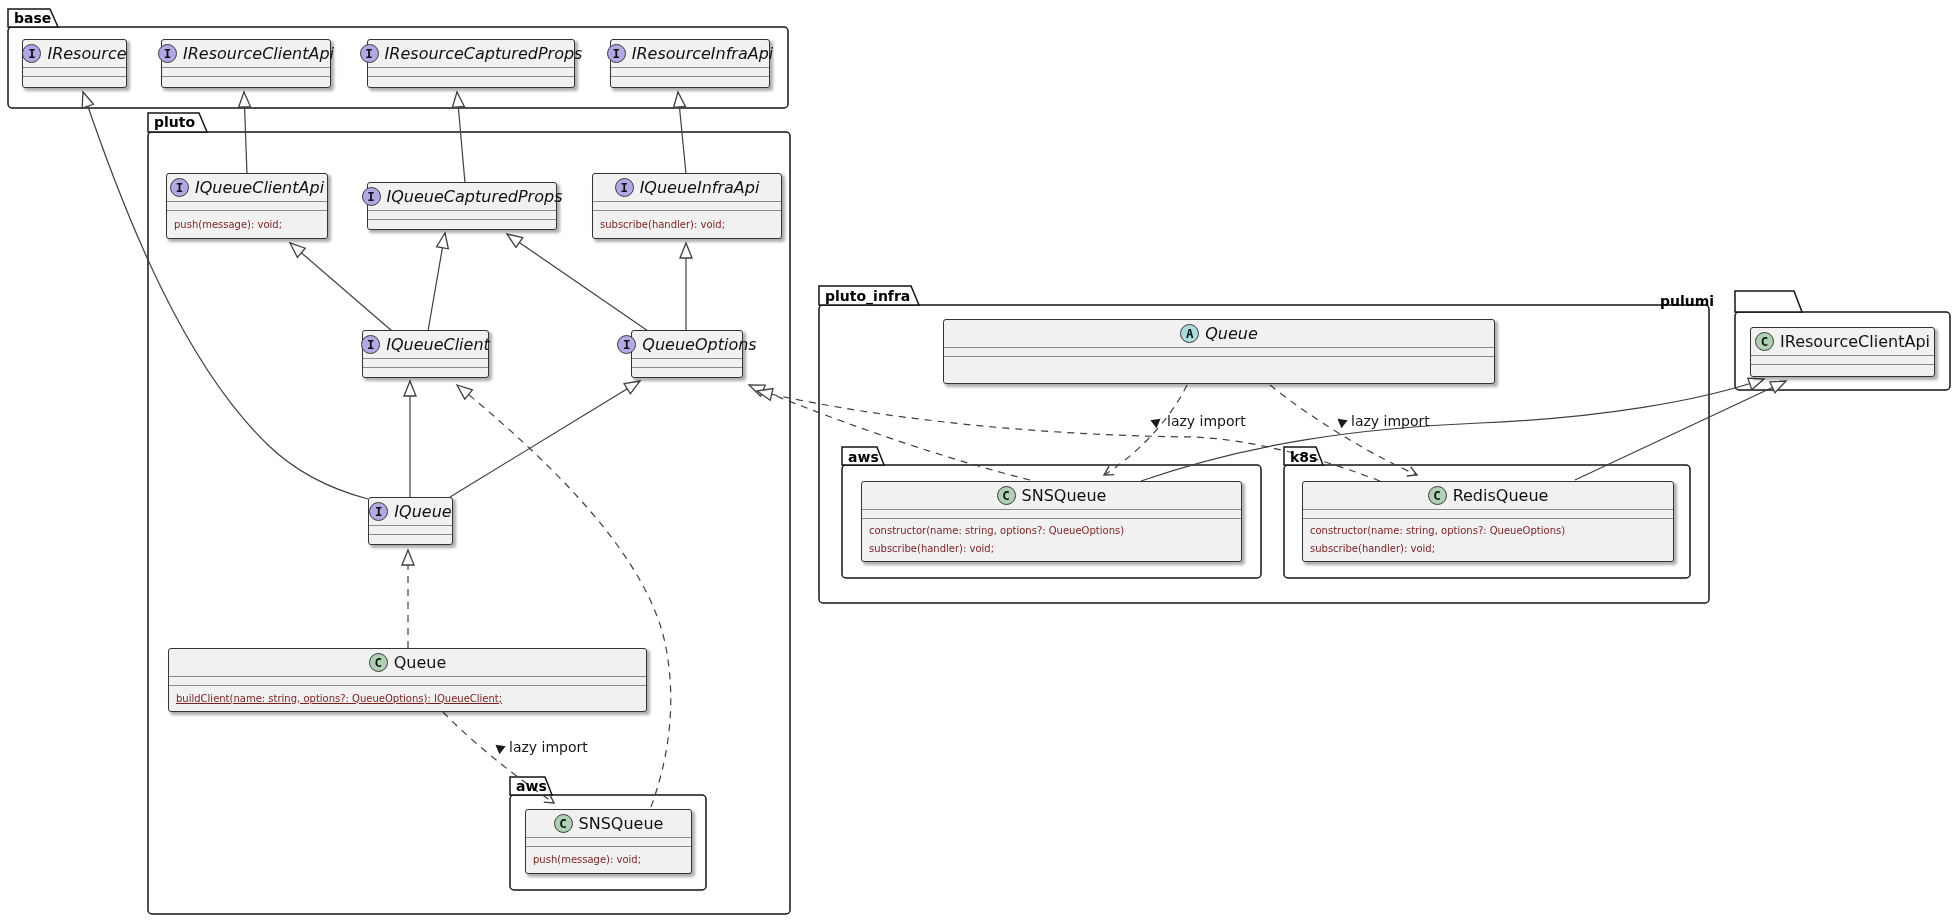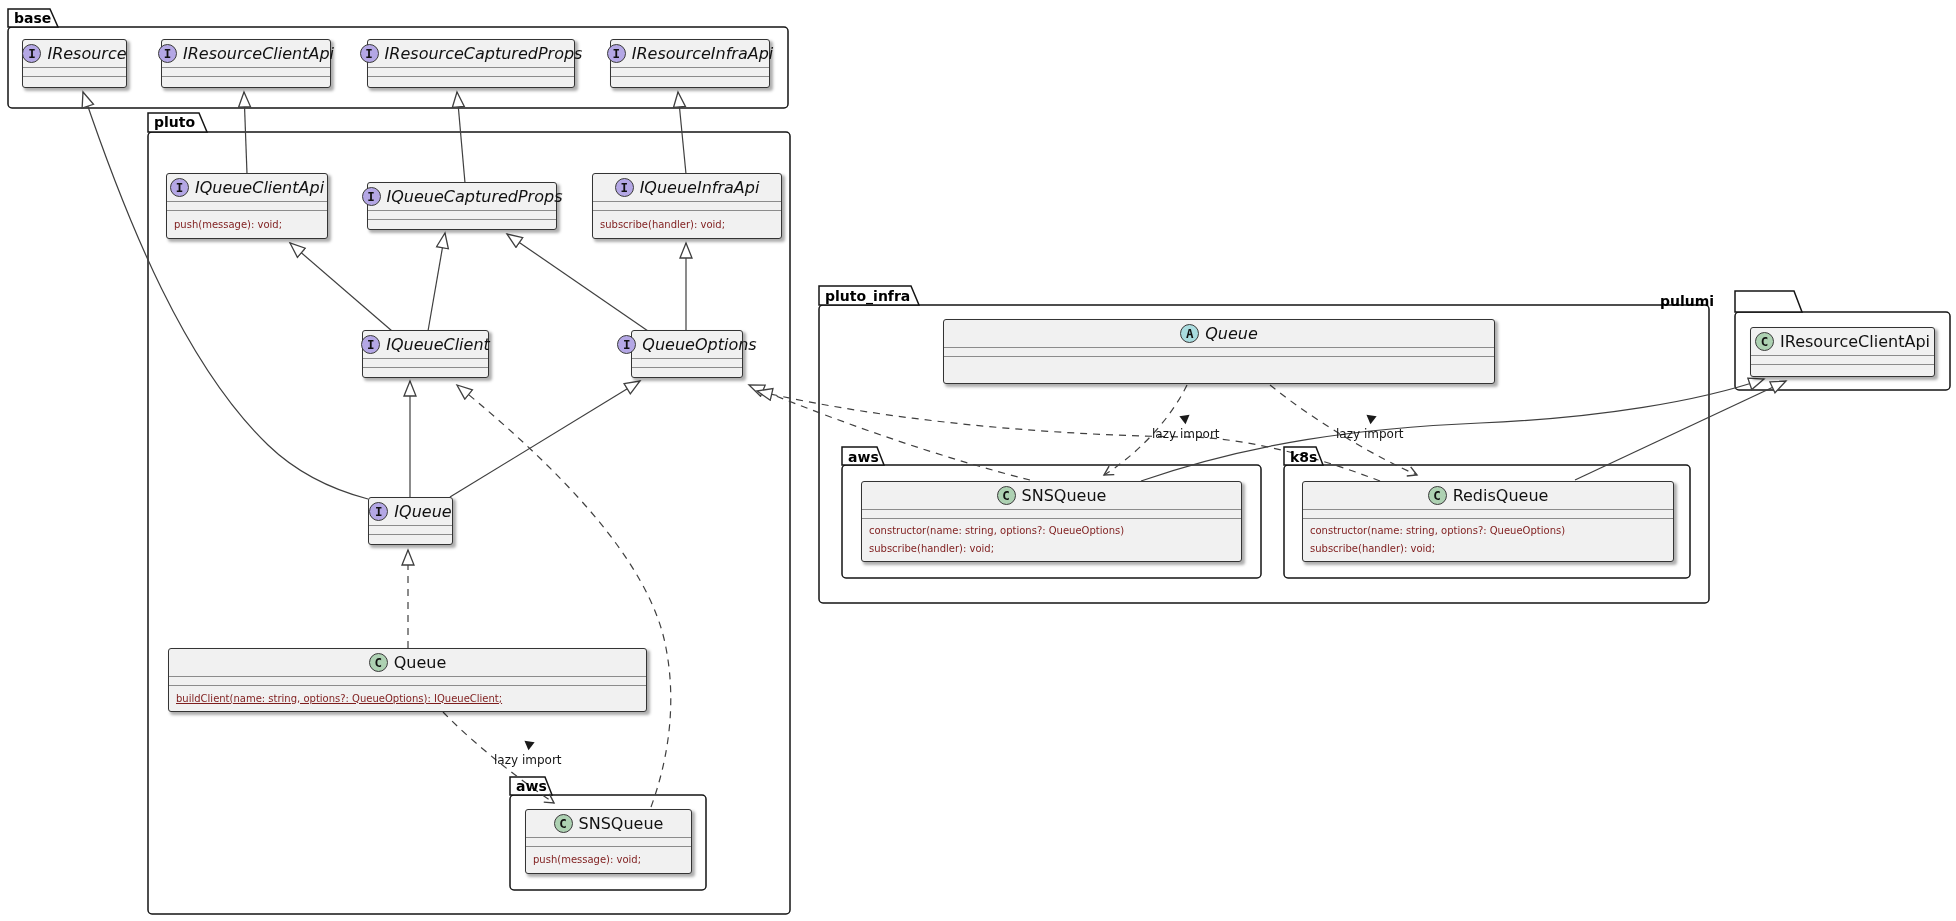--- a/index.html
+++ b/index.html
@@ -15,21 +15,21 @@
         font-family:"DejaVu Sans Mono",monospace;font-weight:bold;font-size:12.5px;color:#111;box-sizing:border-box;}
   .c-int{background:#B4A7E5;}
   .c-cls{background:#ADD1B2;}
   .c-abs{background:#A9DCDF;}
   .uname{font-size:16px;white-space:nowrap;}
   .it{font-style:italic;}
   .band{flex:0 0 8px;border-top:1px solid #8c8c8c;border-bottom:1px solid #8c8c8c;}
   .rest{flex:1 1 auto;display:flex;flex-direction:column;justify-content:center;padding:2px 7px;}
   .m{font-size:10px;line-height:18px;white-space:nowrap;color:#7f1d1d;}
   .stat{text-decoration:underline;}
-  .edge-label{position:absolute;font-size:12px;color:#161616;white-space:nowrap;display:flex;align-items:center;gap:5px;flex-direction:column;}
+  .edge-label{position:absolute;font-size:14px;color:#161616;white-space:nowrap;display:flex;align-items:center;gap:5px;}
   .dirm{display:inline-block;width:0;height:0;border-left:5px solid transparent;border-right:5px solid transparent;
         border-bottom:9px solid #1a1a1a;}
   .up-left{transform:rotate(-52deg);}
   .up-right{transform:rotate(52deg);}
 </style>
 </head>
 <body>
 
 <div id="canvas">
 

